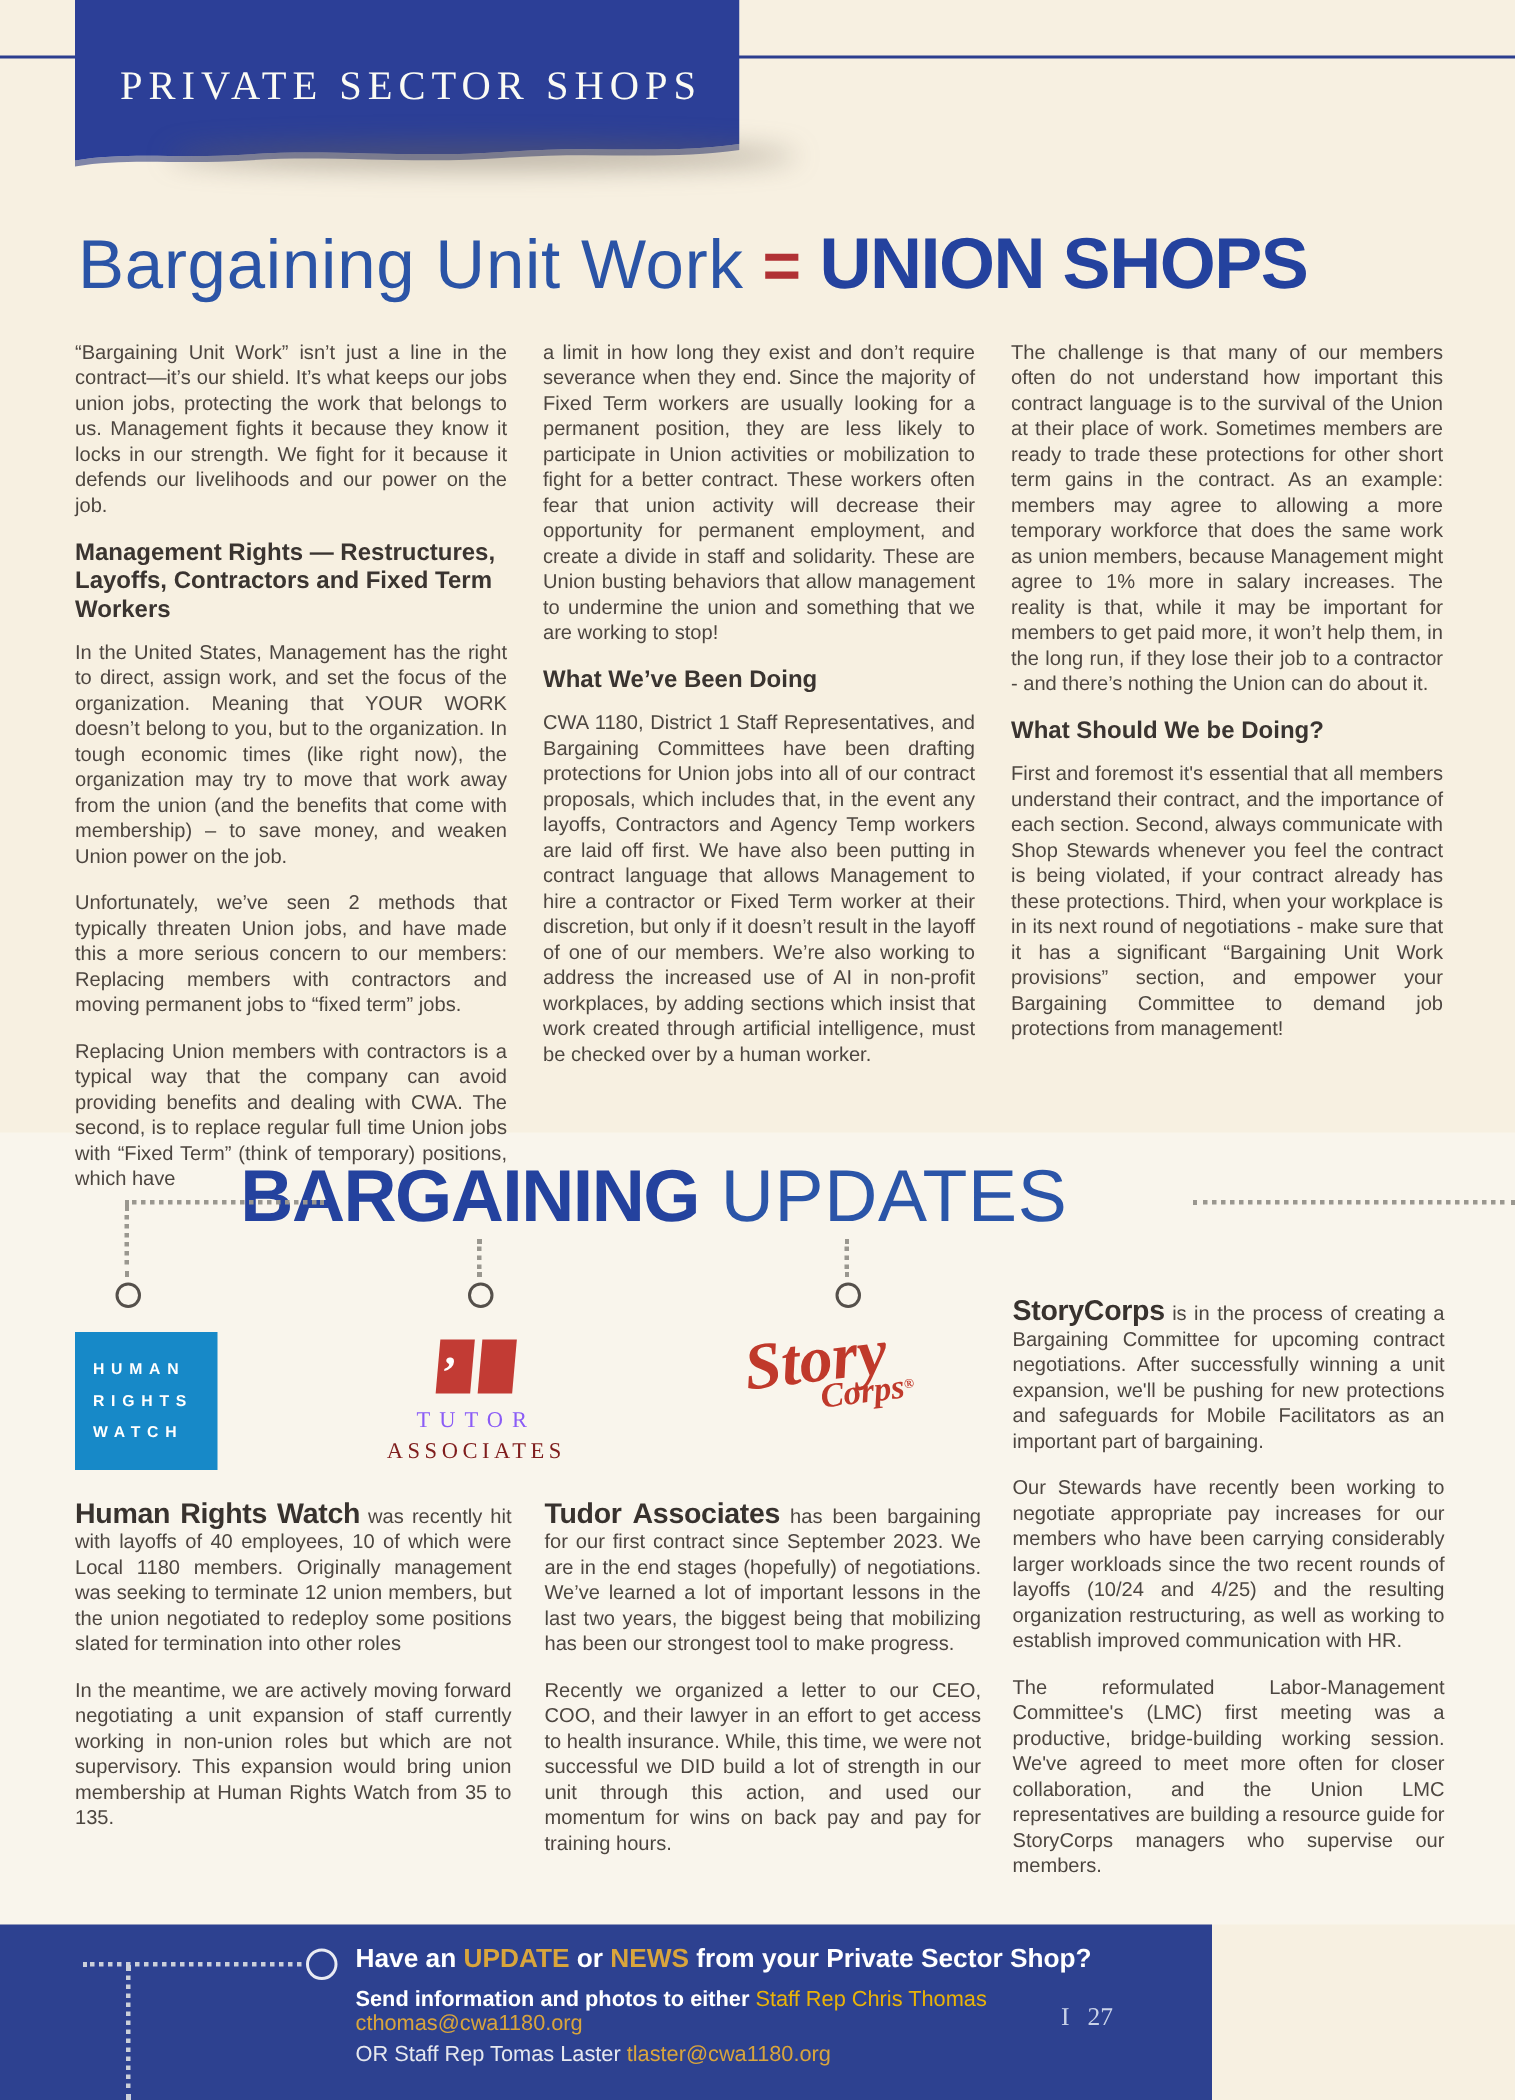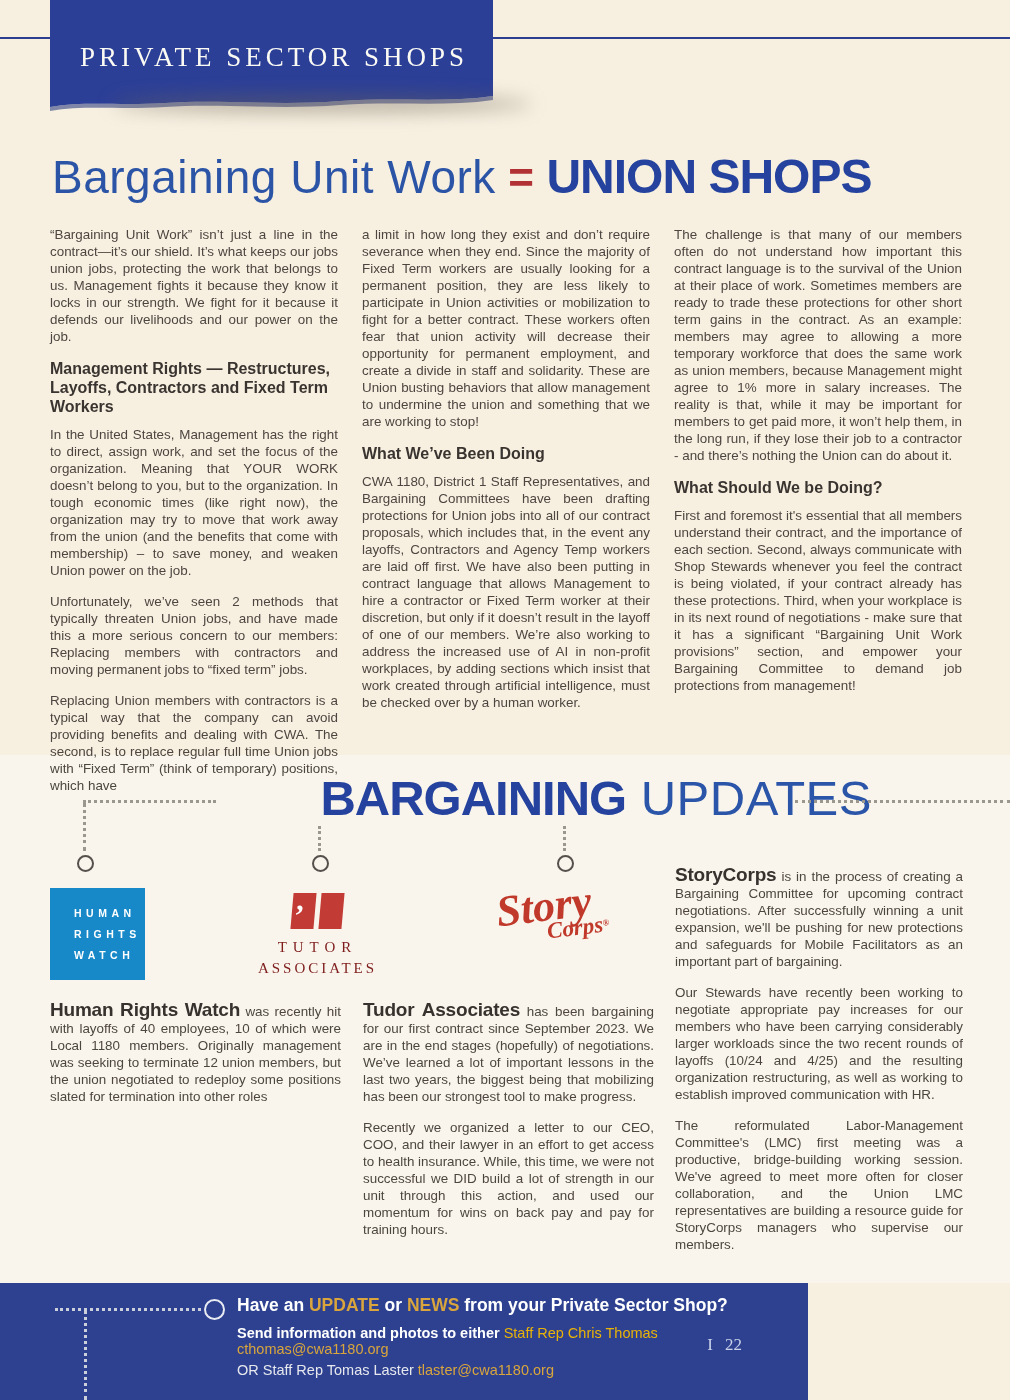--- a/index.html
+++ b/index.html
@@ -26,41 +26,41 @@
   .hl-eq { font-size:44px; color:#b13134; font-weight:700; margin:0 8px; }
   .hl-bold { font-size:48px; color:#24429e; font-weight:800; letter-spacing:-1px; }
 
   
   .article { position:absolute; left:50px; top:226px; width:912px; display:flex; gap:24px; }
   .col { width:288px; }
   .body { font-size:13.4px; line-height:17px; text-align:justify; color:#4d4640; margin:0 0 14px 0; }
   .subhead { font-size:16px; line-height:19px; color:#3a3430; font-weight:700; margin:6px 0 10px 0; }
 
   
-  .updates-title { position:absolute; left:0; top:770px; width:872px; text-align:right; white-space:nowrap; }
+  .updates-title { position:absolute; left:0; top:770px; width:872px; text-align:center; white-space:nowrap; }
   .ut-bold { font-size:49px; font-weight:800; color:#24429e; letter-spacing:-1px; }
   .ut-light { font-size:49px; font-weight:400; color:#2b55a8; letter-spacing:0.5px; margin-left:10px; }
   .dot-h { position:absolute; height:0; border-top:3px dotted #9a978f; }
   .dot-v { position:absolute; width:0; border-left:3px dotted #9a978f; }
   .node { position:absolute; width:13px; height:13px; border:2px solid #55504b; border-radius:50%; background:transparent; }
 
   
   .hrw-logo {
     position:absolute; left:50px; top:888px; width:95px; height:92px; background:#1789c8;
-    display:flex; flex-direction:column; justify-content:center; padding-left:24px; box-sizing:border-box; gap:9px;
+    display:flex; flex-direction:column; justify-content:center; padding-left:12px; box-sizing:border-box; gap:9px;
   }
   .hrw-line { color:#ffffff; font-size:10.5px; font-weight:700; letter-spacing:4.5px; }
   .tutor-logo { position:absolute; left:240px; top:893px; width:155px; text-align:center; }
   .tutor-blocks { display:flex; justify-content:center; gap:5px; height:38px; }
   .tblock { width:23px; height:36px; background:#c23b34; transform:skewX(-5deg); position:relative; }
   .tblock.left::after {
     content:","; position:absolute; left:4px; top:-10px; color:#ffffff;
     font-family:"Liberation Serif", serif; font-size:30px; font-weight:700;
   }
-  .tutor-t1 { margin-top:8px; font-family:"Liberation Serif", serif; color:#7f1d1d; font-size:15px; letter-spacing:6px; }
+  .tutor-t1 { margin-top:8px; font-family:"Liberation Serif", serif; color:#8b5cf6; font-size:15px; letter-spacing:6px; }
   .tutor-t2 { margin-top:4px; font-family:"Liberation Serif", serif; color:#7f1d1d; font-size:15px; letter-spacing:3px; }
   .story-logo { position:absolute; left:497px; top:884px; width:140px; transform:rotate(-7deg); }
   .story-t1 { font-family:"Liberation Serif", serif; font-style:italic; font-weight:700; color:#c0392b; font-size:44px; line-height:40px; }
   .story-t2 { font-family:"Liberation Serif", serif; font-style:italic; font-weight:700; color:#c0392b; font-size:23px; margin:-8px 0 0 48px; }
   .story-reg { font-size:9px; vertical-align:6px; }
 
   
   .upd-col-a { position:absolute; left:50px;  top:1001px; width:291px; }
   .upd-col-b { position:absolute; left:363px; top:1001px; width:291px; }
   .upd-col-c { position:absolute; left:675px; top:866px;  width:288px; }
@@ -150,20 +150,21 @@
     <div class="tutor-t1">TUTOR</div>
     <div class="tutor-t2">ASSOCIATES</div>
   </div>
   <div class="story-logo">
     <div class="story-t1">Story</div>
     <div class="story-t2"><span>Corps</span><span class="story-reg">®</span></div>
   </div>
 
   <div class="upd-col-a">
     <p class="body"><span class="lead">Human Rights Watch</span><span> was recently hit with layoffs of 40 employees, 10 of which were Local 1180 members. Originally management was seeking to terminate 12 union members, but the union negotiated to redeploy some positions slated for termination into other roles</span></p>
+    <p class="body">In the meantime, we are actively moving forward negotiating a unit expansion of staff currently working in non-union roles but which are not supervisory. This expansion would bring union membership at Human Rights Watch from 35 to 135.</p>
   </div>
   <div class="upd-col-b">
     <p class="body"><span class="lead">Tudor Associates</span><span> has been bargaining for our first contract since September 2023. We are in the end stages (hopefully) of negotiations. We’ve learned a lot of important lessons in the last two years, the biggest being that mobilizing has been our strongest tool to make progress.</span></p>
     <p class="body">Recently we organized a letter to our CEO, COO, and their lawyer in an effort to get access to health insurance. While, this time, we were not successful we DID build a lot of strength in our unit through this action, and used our momentum for wins on back pay and pay for training hours.</p>
   </div>
   <div class="upd-col-c">
     <p class="body"><span class="lead">StoryCorps</span><span> is in the process of creating a Bargaining Committee for upcoming contract negotiations. After successfully winning a unit expansion, we'll be pushing for new protections and safeguards for Mobile Facilitators as an important part of bargaining.</span></p>
     <p class="body">Our Stewards have recently been working to negotiate appropriate pay increases for our members who have been carrying considerably larger workloads since the two recent rounds of layoffs (10/24 and 4/25) and the resulting organization restructuring, as well as working to establish improved communication with HR.</p>
     <p class="body">The reformulated Labor-Management Committee's (LMC) first meeting was a productive, bridge-building working session. We've agreed to meet more often for closer collaboration, and the Union LMC representatives are building a resource guide for StoryCorps managers who supervise our members.</p>
   </div>
@@ -177,16 +178,16 @@
         <span>Have an </span><span class="f-gold">UPDATE</span><span> or </span><span class="f-gold">NEWS</span><span> from your Private Sector Shop?</span>
       </div>
       <div class="f-line2">
         <span class="f-bold">Send information and photos to either </span><span class="f-reg">Staff Rep Chris Thomas </span><a class="f-link" href="#">cthomas@cwa1180.org</a>
       </div>
       <div class="f-line3">
         <span>OR  Staff Rep Tomas Laster </span><a class="f-link" href="#">tlaster@cwa1180.org</a>
       </div>
     </div>
     <div class="f-page">
-      <span class="sep">I</span><span>22</span>
+      <span class="sep">I</span><span>27</span>
     </div>
   </div>
 </div>
 
 </body></html>

